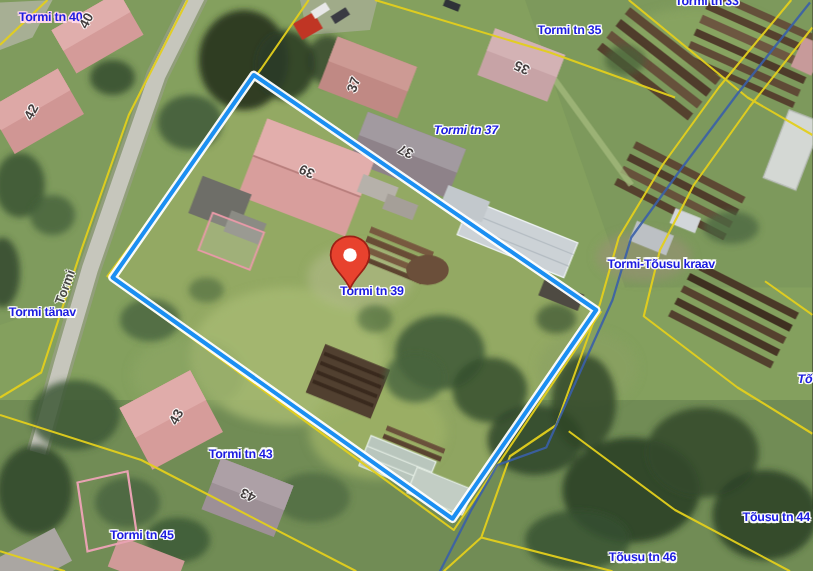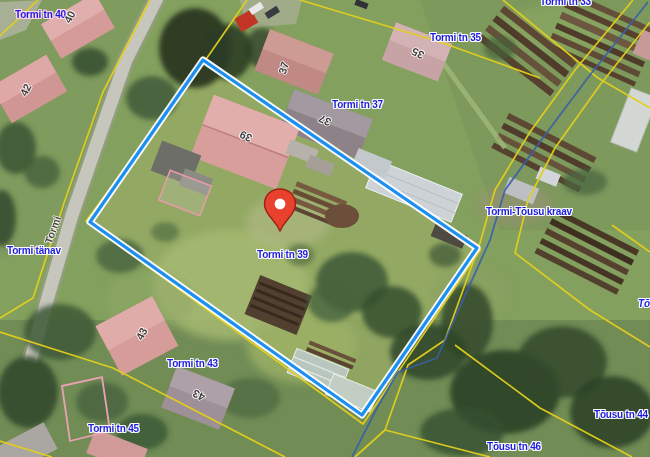--- a/index.html
+++ b/index.html
@@ -272,24 +272,24 @@
 
     <g>
       <polygon points="203,60 477,248 362,415 90,222" fill="none" stroke="#ffffff" stroke-width="7" stroke-linejoin="round" opacity="0.95"></polygon>
       <polygon points="203,60 477,248 362,415 90,222" fill="none" stroke="#1b8ff2" stroke-width="3.2" stroke-linejoin="round"></polygon>
     </g>
   </svg>
 
   <div id="label-layer">
       <div class="map-label" style="left: 15px; top: 9px; text-shadow: rgb(255, 216, 234) -1px 0px 0px, rgb(255, 216, 234) 1px 0px 0px, rgb(255, 216, 234) 0px -1px 0px, rgb(255, 216, 234) 0px 1px 0px, rgb(255, 216, 234) -1px -1px 0px, rgb(255, 216, 234) 1px 1px 0px, rgb(255, 216, 234) -1px 1px 0px, rgb(255, 216, 234) 1px -1px 0px;">Tormi tn 40</div>
       <div class="map-label" style="left: 540px; top: -4px;">Tormi tn 33</div>
-      <div class="map-label" style="left: 430px; top: 32px;">Tormi tn 35</div>
-      <div class="map-label" style="left: 332px; top: 99px;">Tormi tn 37</div>
+      <div class="map-label" style="left: 430px; top: 19px;">Tormi tn 35</div>
+      <div class="map-label" style="left: 347px; top: 99px; font-style: italic;">Tormi tn 37</div>
       <div class="map-label" style="left: 486px; top: 206px;">Tormi-Tõusu kraav</div>
-      <div class="map-label" style="left: 257px; top: 228px; margin-top: 21px;">Tormi tn 39</div>
+      <div class="map-label" style="left: 272px; top: 228px;">Tormi tn 39</div>
       <div class="map-label" style="left: 7px; top: 245px;">Tormi tänav</div>
       <div class="map-label" style="left: 638px; top: 298px; font-style: italic;">Tõ</div>
       <div class="map-label" style="left: 167px; top: 358px;">Tormi tn 43</div>
       <div class="map-label" style="left: 594px; top: 395px; margin-top: 14px;">Tõusu tn 44</div>
       <div class="map-label" style="left: 88px; top: 423px;">Tormi tn 45</div>
       <div class="map-label" style="left: 487px; top: 441px; text-align: right;">Tõusu tn 46</div>
       <div class="house-num" style="left: 70px; top: 17px; transform: translate(-50%, -50%) rotate(-62deg);">40</div>
       <div class="house-num" style="left: 26px; top: 90px; transform: translate(-50%, -50%) rotate(-62deg);">42</div>
       <div class="house-num" style="left: 284px; top: 68px; transform: translate(-50%, -50%) rotate(-72deg);">37</div>
       <div class="house-num" style="left: 418px; top: 53px; transform: translate(-50%, -50%) rotate(205deg);">35</div>

